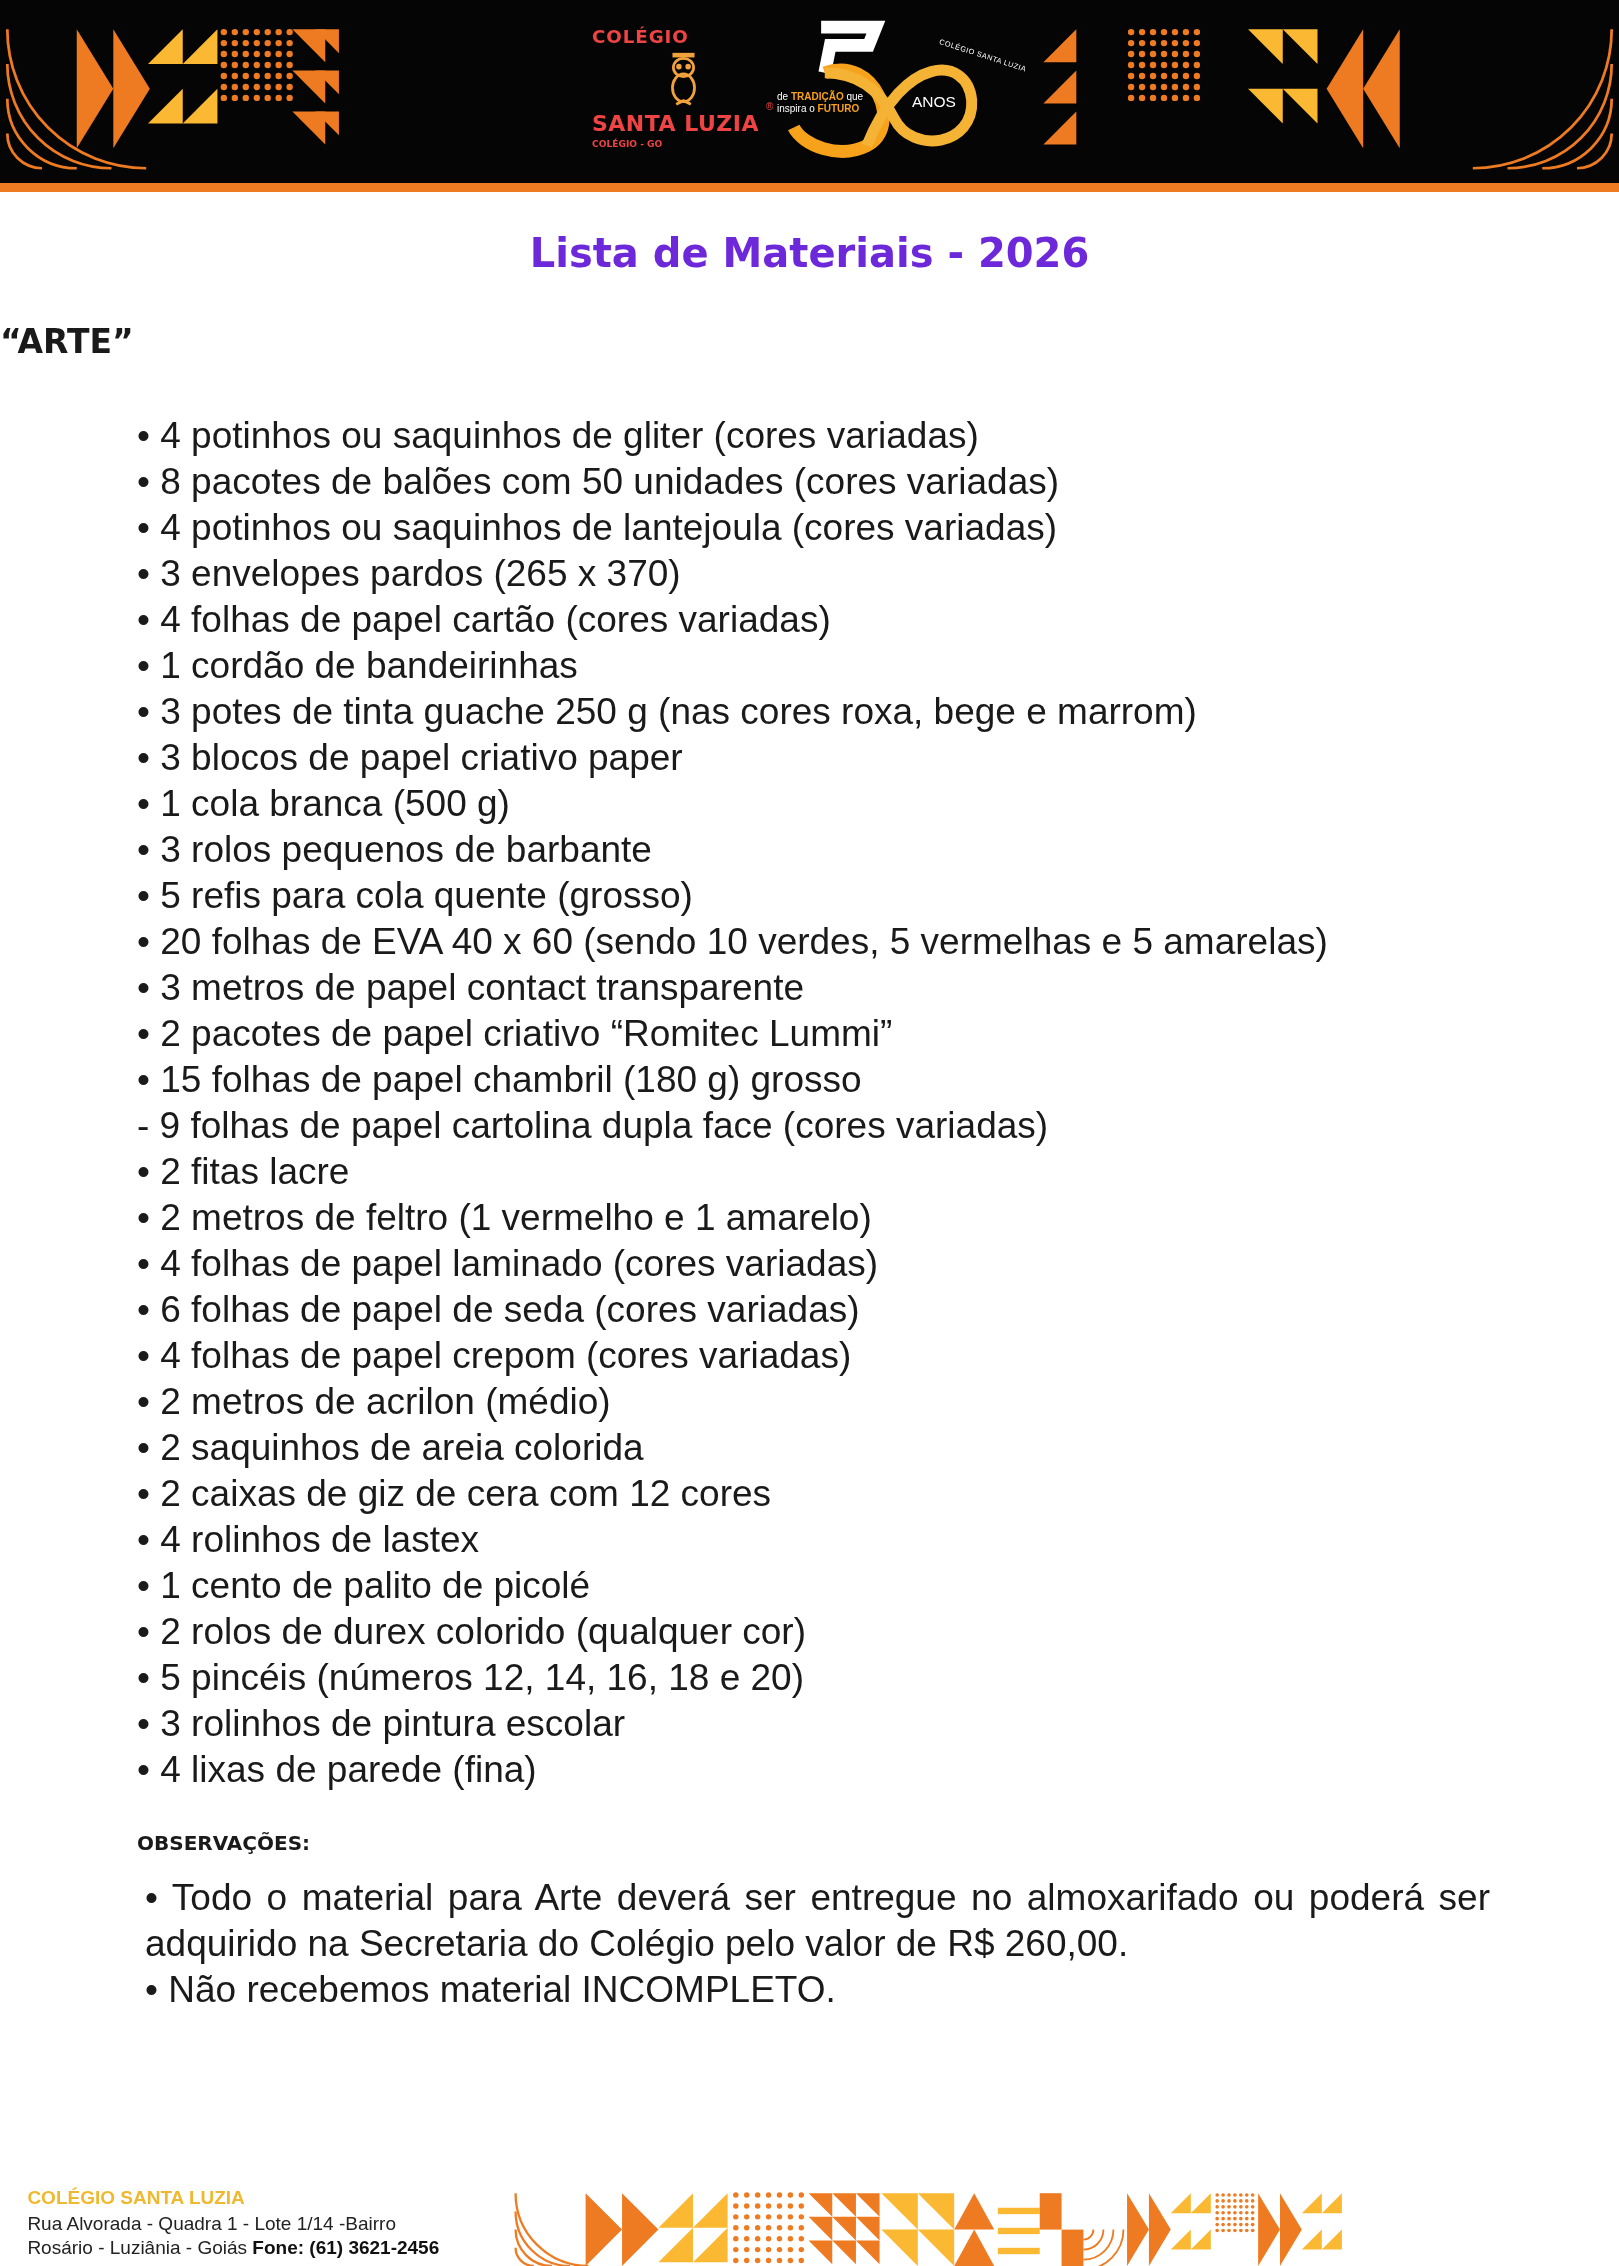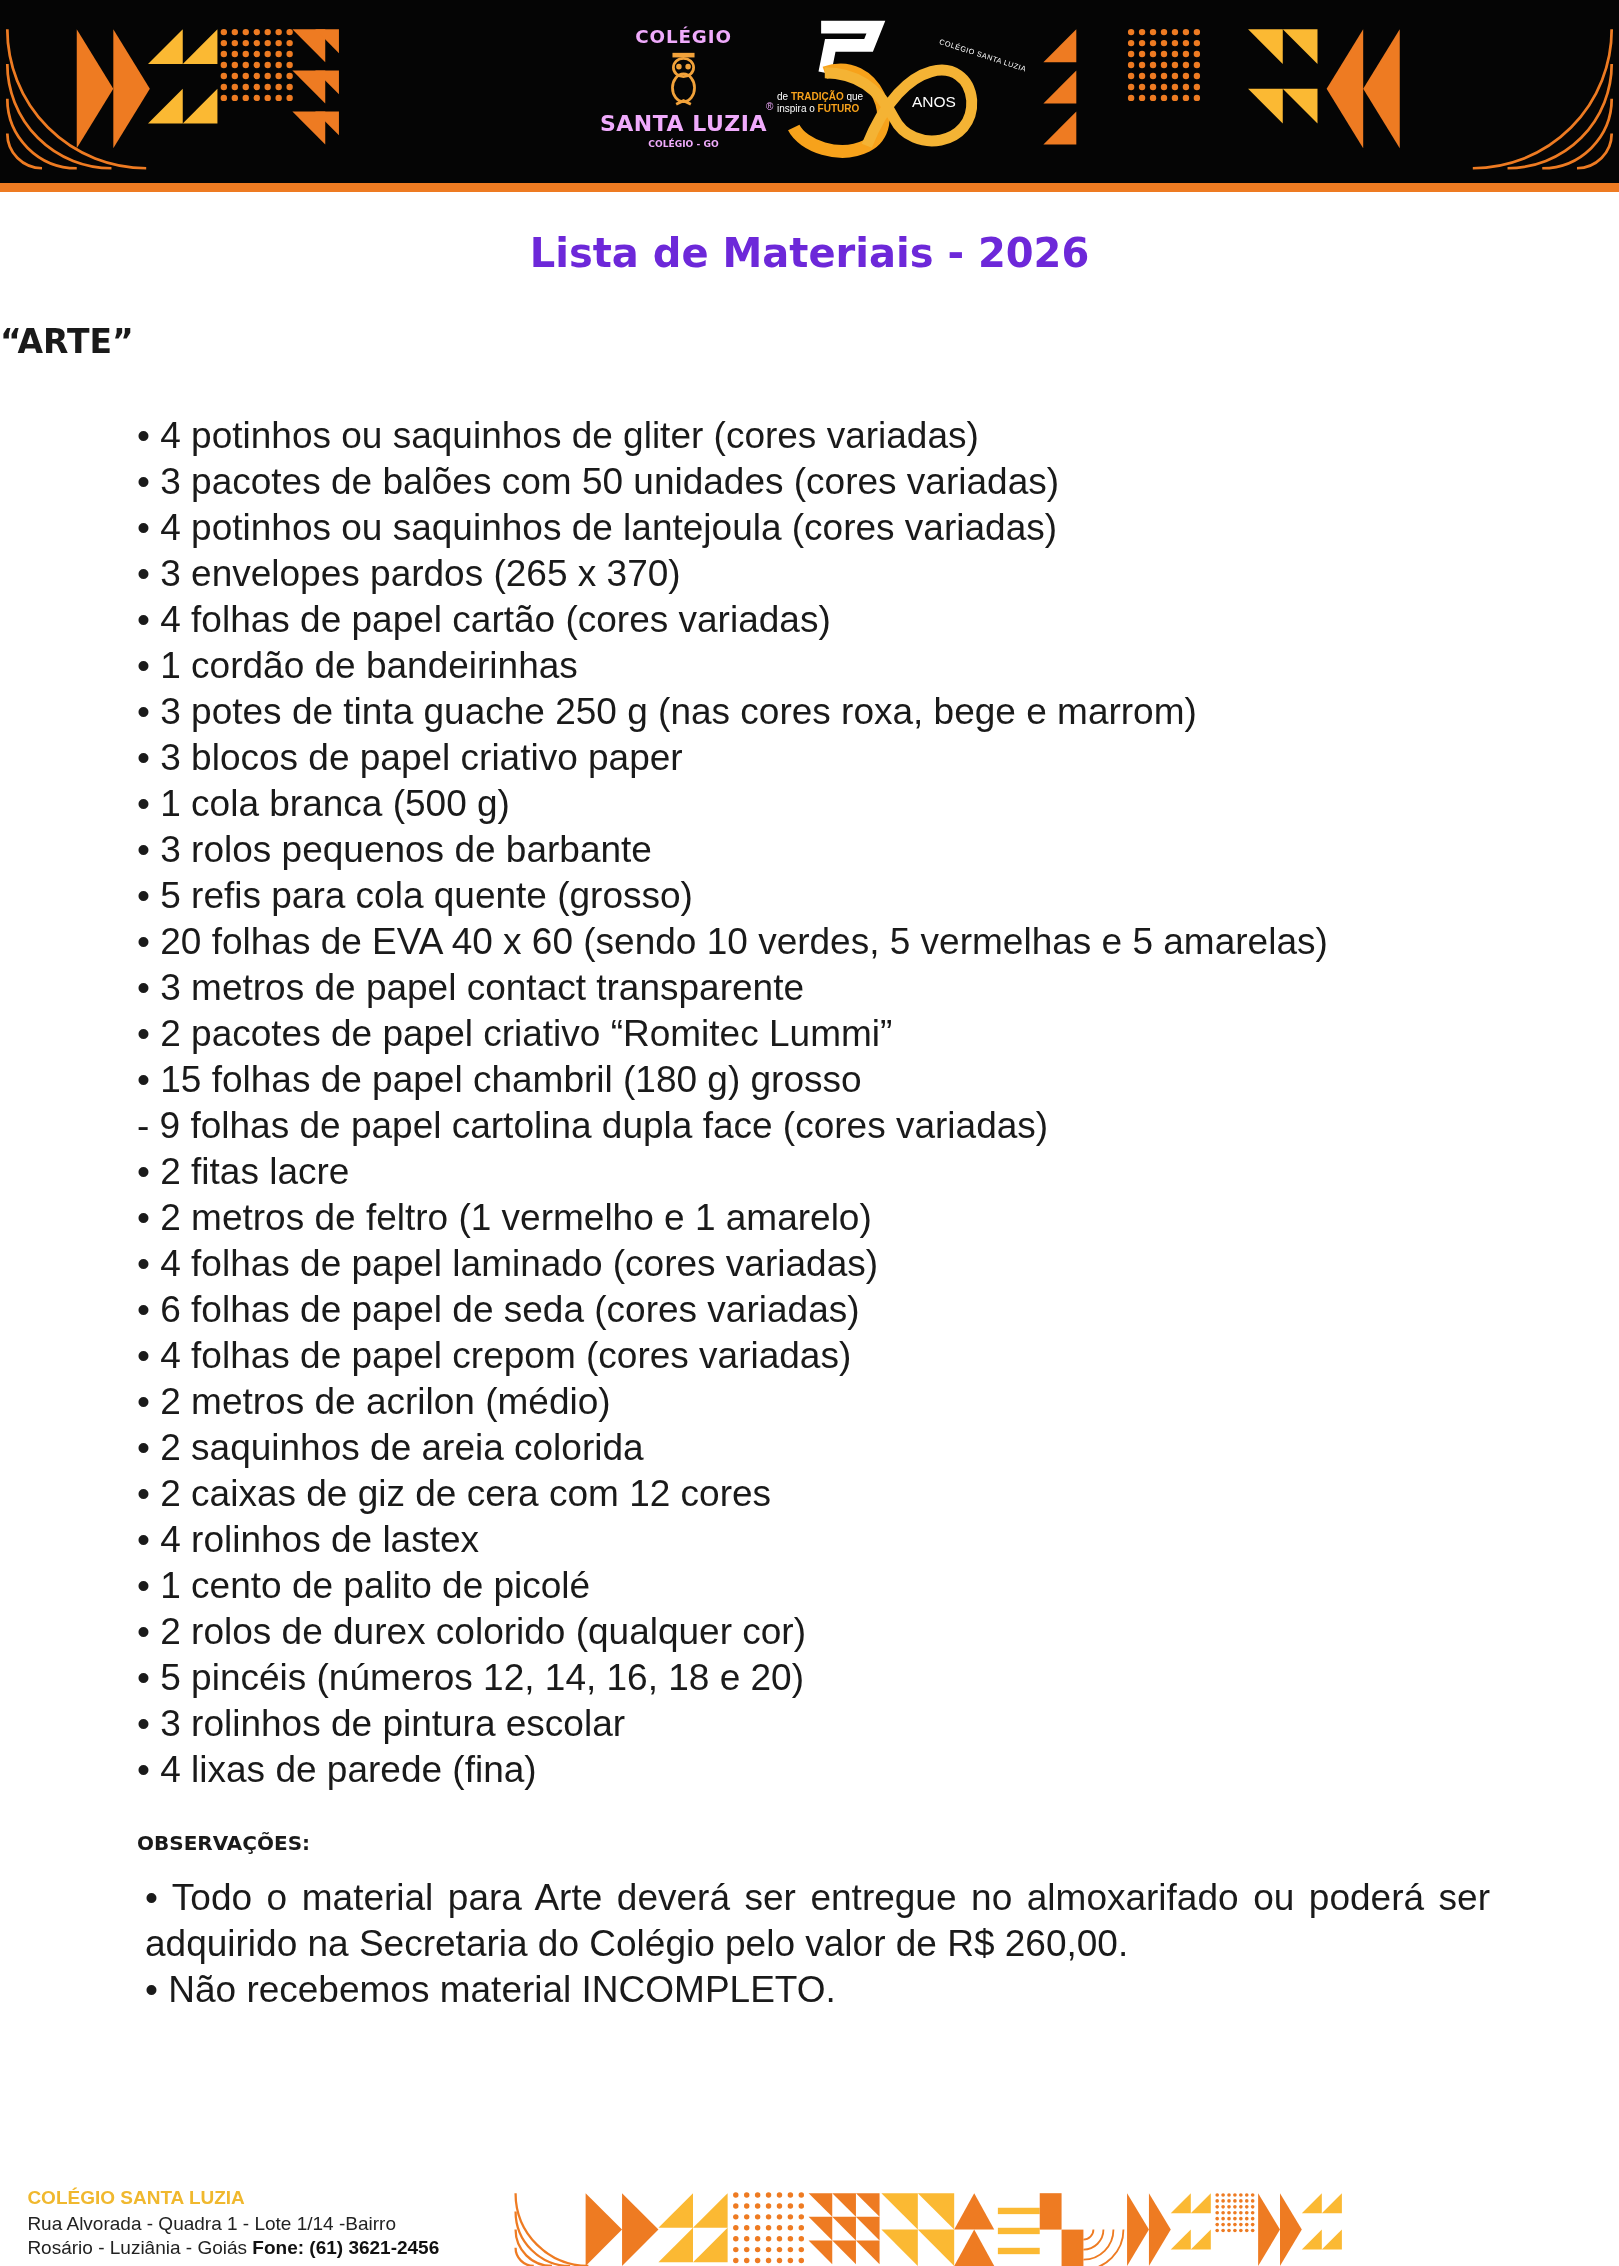--- a/index.html
+++ b/index.html
@@ -1,20 +1,20 @@
 <!DOCTYPE html>
 <html style="font-size:14.6px"><head>
 <meta charset="utf-8">
 <style>
   html,body{margin:0;padding:0;background:#ffffff;}
   body{width:1619px;height:2266px;position:relative;overflow:hidden;font-family:"Liberation Sans",sans-serif;color:#1a1a1a;}
   .header{position:absolute;left:0;top:0;width:1619px;height:183px;background:#050505;}
   .header-stripe{position:absolute;left:0;top:183px;width:1619px;height:9.1px;background:#ee7b22;}
   .hdr-svg{position:absolute;left:0;top:0;}
-  .logo-block{position:absolute;left:592px;top:25.6px;width:183px;height:119px;text-align:center;color:#f0abfc;}
+  .logo-block{position:absolute;left:592px;top:25.6px;width:183px;height:119px;text-align:left;color:#ef4444;}
   .logo-colegio{position:absolute;left:0;top:0;width:183px;font-family:"DejaVu Sans",sans-serif;font-weight:bold;font-size:18.3px;letter-spacing:0.9px;}
   .logo-name{position:absolute;left:0;top:85px;width:183px;font-family:"DejaVu Sans",sans-serif;font-weight:bold;font-size:22px;letter-spacing:0.5px;}
   .logo-city{position:absolute;left:0;top:113px;width:183px;font-family:"DejaVu Sans",sans-serif;font-weight:bold;font-size:9.1px;}
   .logo-reg{position:absolute;left:174px;top:75px;font-size:10px;}
   .ann-tag{position:absolute;left:777px;top:91px;font-family:"Liberation Sans",sans-serif;font-size:10px;line-height:12px;color:#fff;}
   .ann-tag .hl{color:#f7a21b;font-weight:bold;}
   .ann-anos{position:absolute;left:912px;top:93px;font-size:15.5px;color:#fff;font-family:"Liberation Sans",sans-serif;}
   .ann-ring{position:absolute;left:941px;top:37px;font-size:7.3px;color:#fff;font-family:"Liberation Sans",sans-serif;letter-spacing:0.5px;transform:rotate(18deg);transform-origin:left top;}
 
   .doc-title{position:absolute;left:0;top:230px;width:1619px;text-align:center;font-family:"DejaVu Sans",sans-serif;font-weight:bold;font-size:40px;color:#6d28d9;}
@@ -192,21 +192,21 @@
   <div class="ann-anos">ANOS</div>
   <div class="ann-ring">COLÉGIO SANTA LUZIA</div>
 </div>
 <div class="header-stripe"></div>
 
 <div class="doc-title">Lista de Materiais - 2026</div>
 <div class="doc-subtitle">“ARTE”</div>
 
 <ul class="list">
   <li>• 4 potinhos ou saquinhos de gliter (cores variadas)</li>
-  <li>• 3 pacotes de balões com 50 unidades (cores variadas)</li>
+  <li>• 8 pacotes de balões com 50 unidades (cores variadas)</li>
   <li>• 4 potinhos ou saquinhos de lantejoula (cores variadas)</li>
   <li>• 3 envelopes pardos (265 x 370)</li>
   <li>• 4 folhas de papel cartão (cores variadas)</li>
   <li>• 1 cordão de bandeirinhas</li>
   <li>• 3 potes de tinta guache 250 g (nas cores roxa, bege e marrom)</li>
   <li>• 3 blocos de papel criativo paper</li>
   <li>• 1 cola branca (500 g)</li>
   <li>• 3 rolos pequenos de barbante</li>
   <li>• 5 refis para cola quente (grosso)</li>
   <li>• 20 folhas de EVA 40 x 60 (sendo 10 verdes, 5 vermelhas e 5 amarelas)</li>

